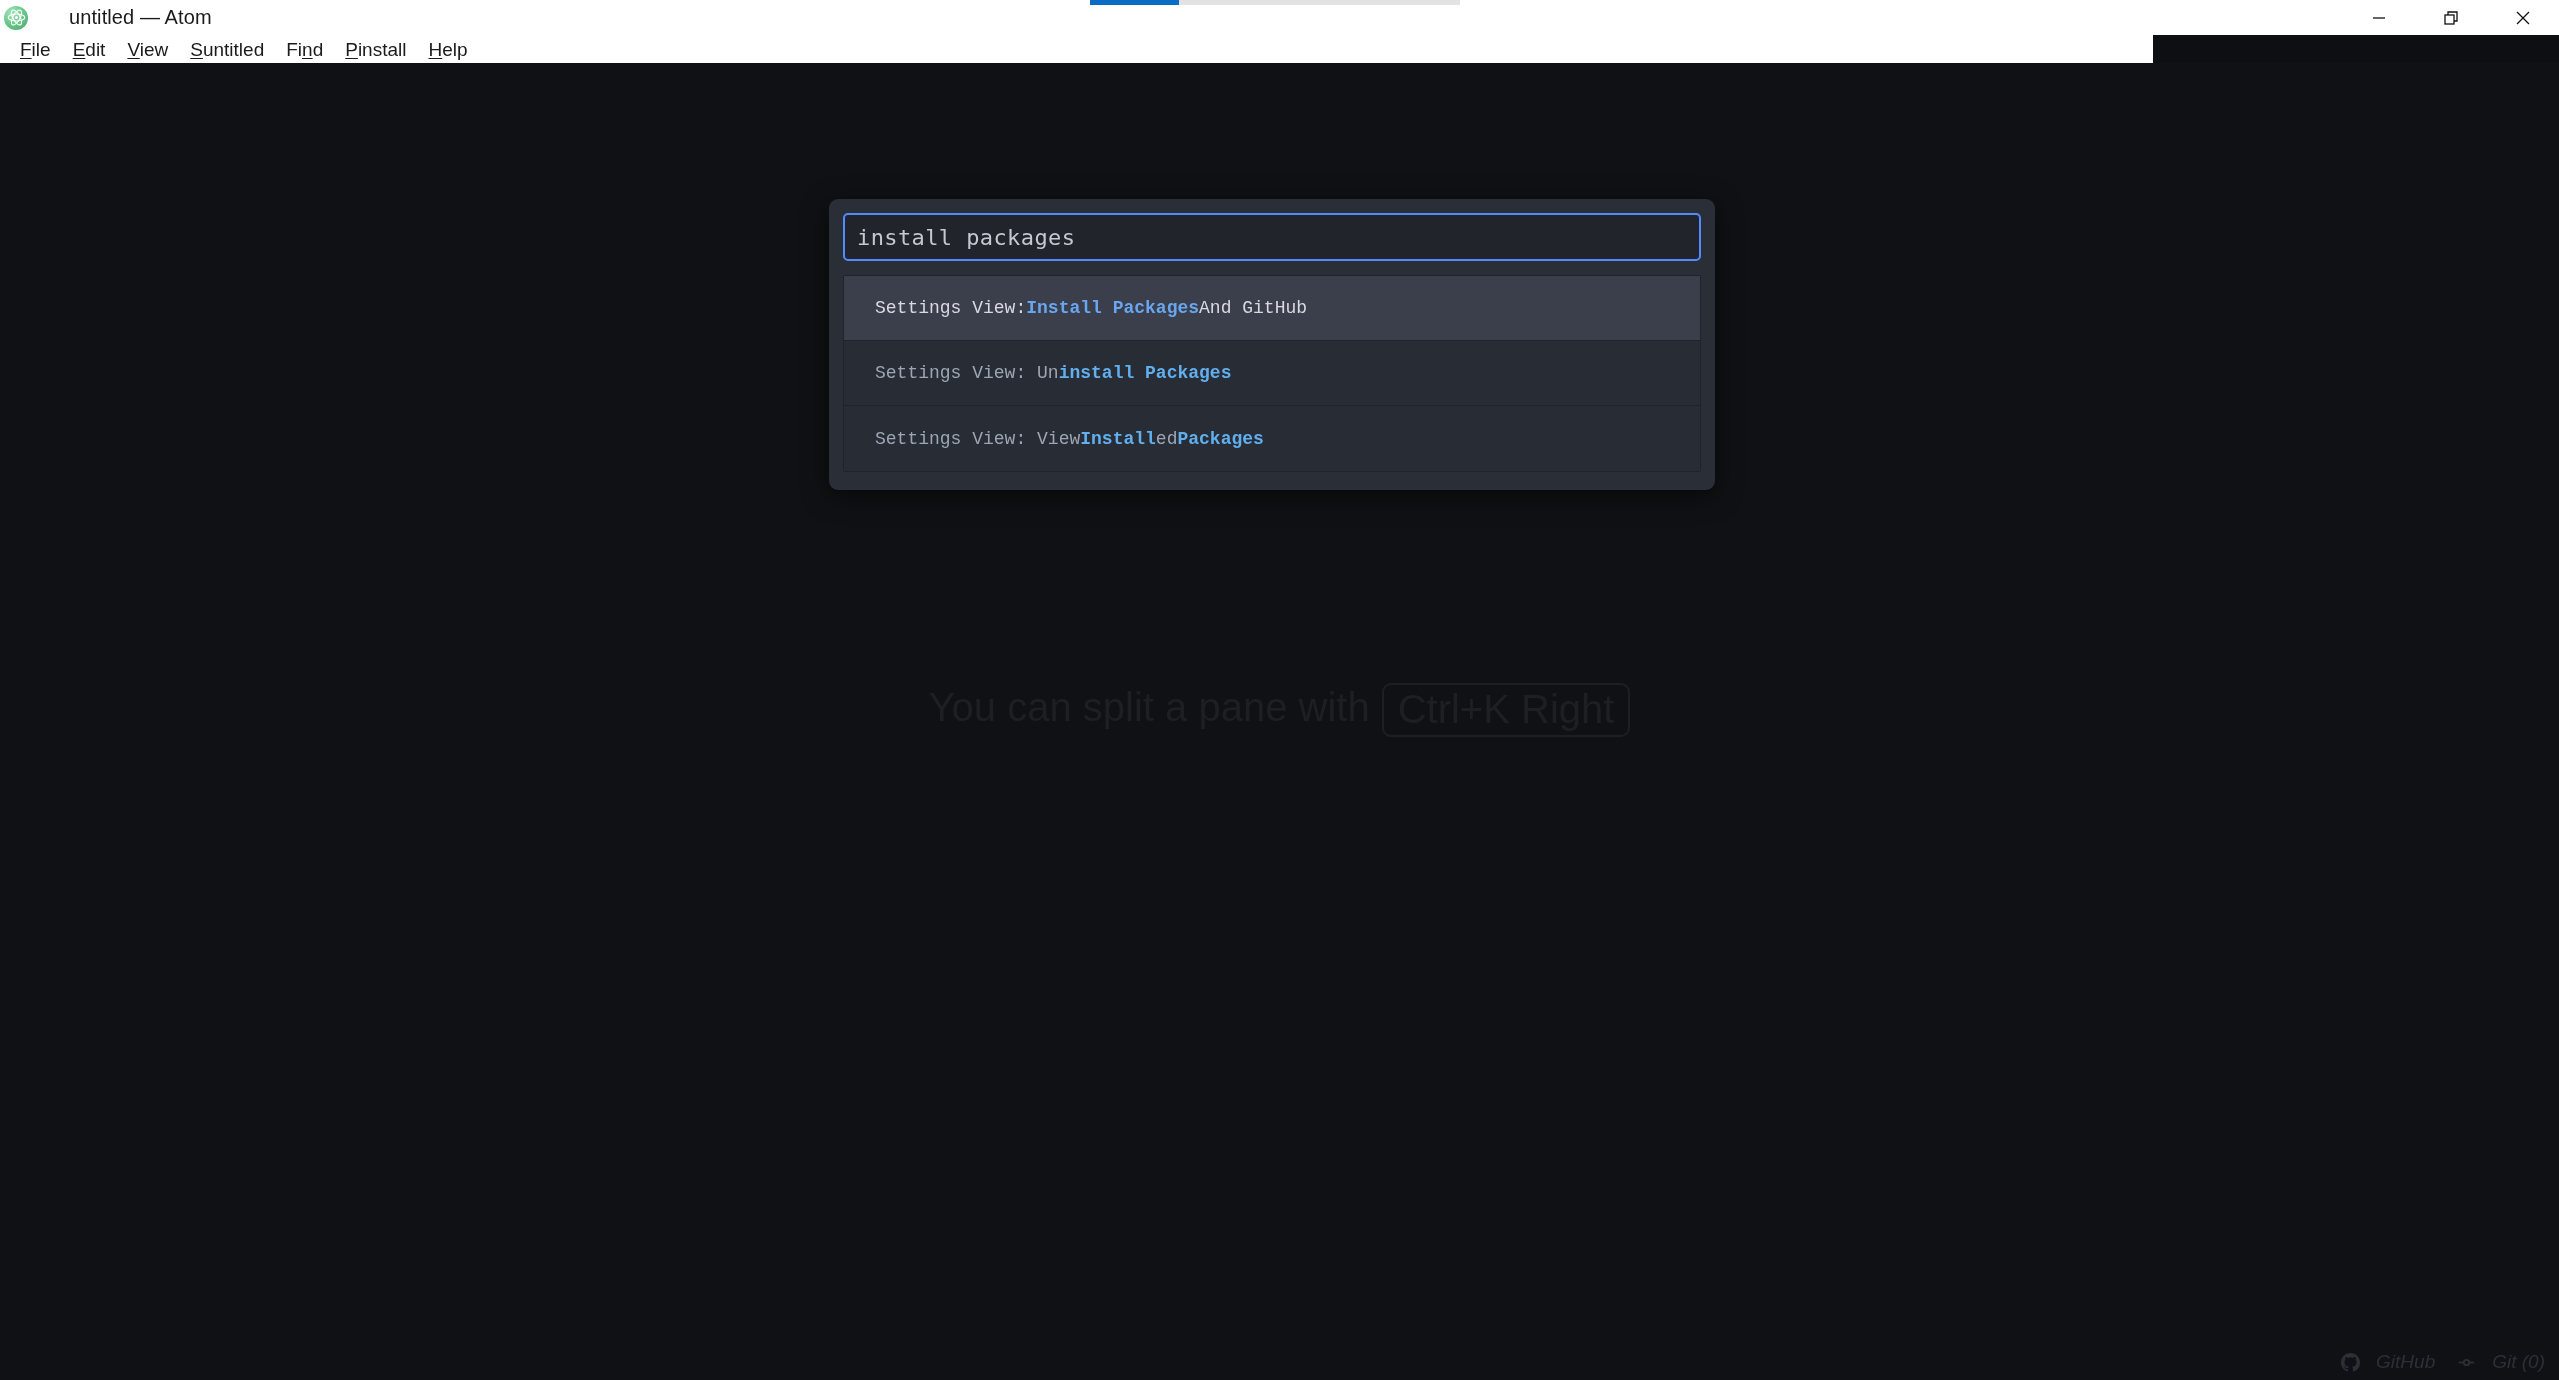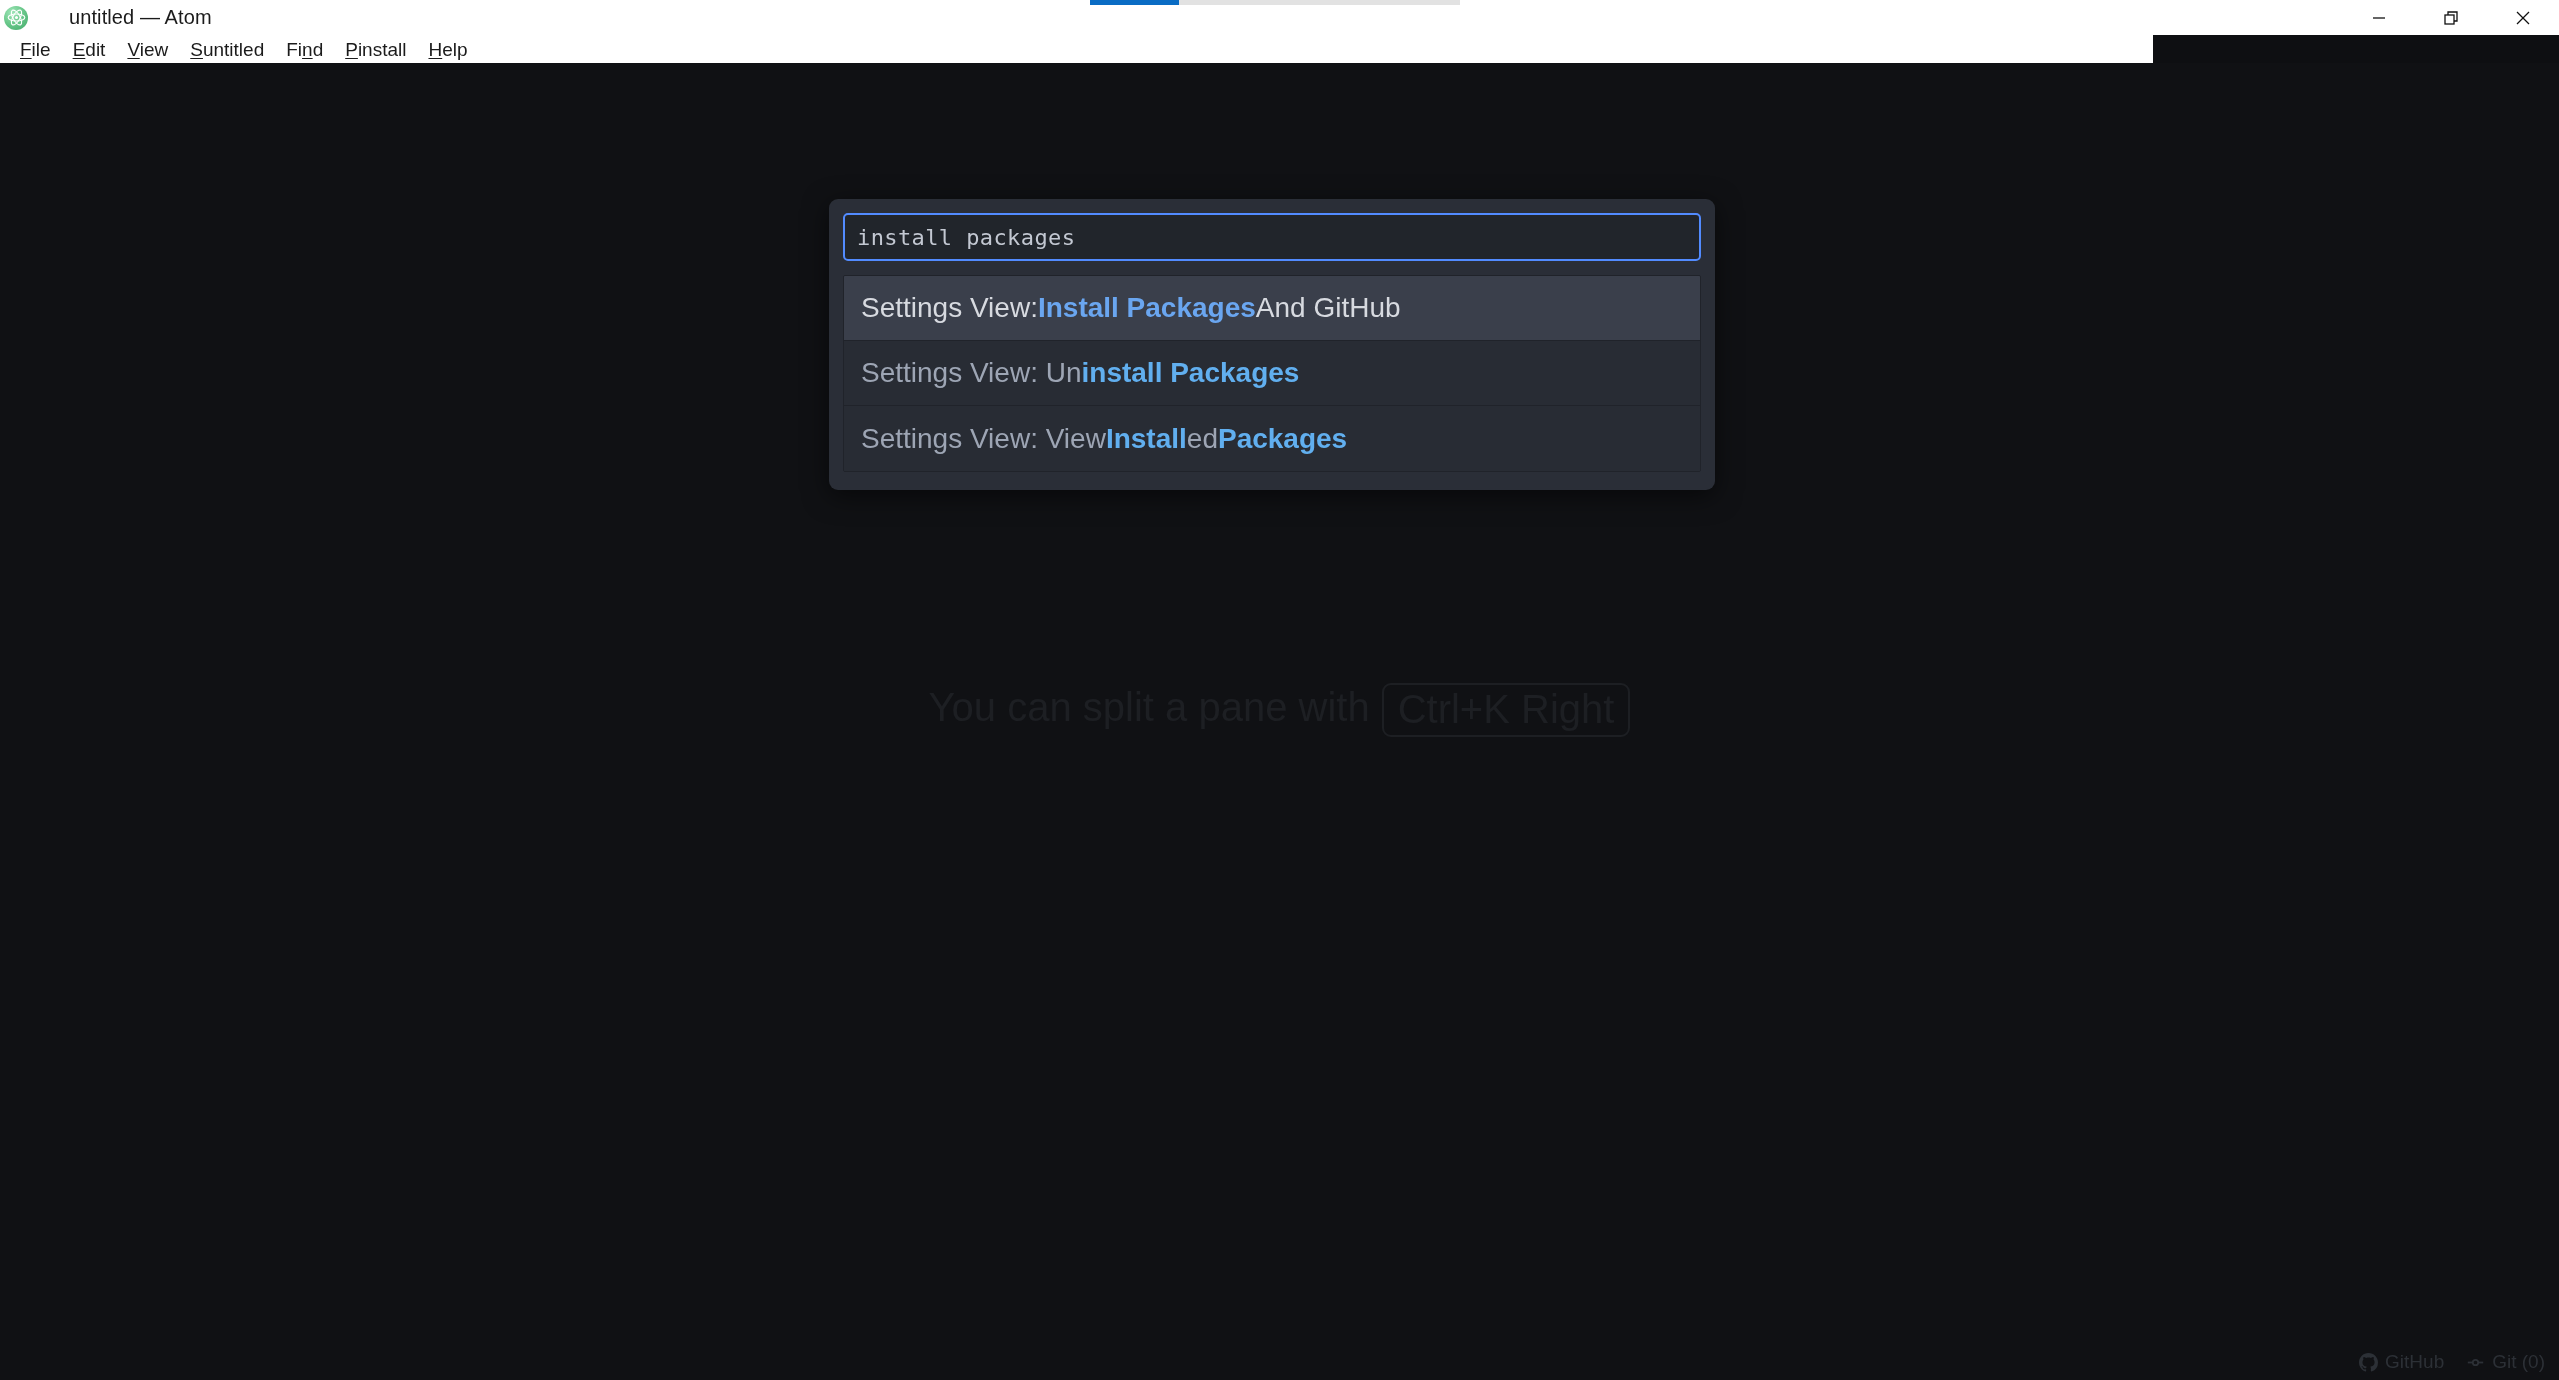--- a/index.html
+++ b/index.html
@@ -172,28 +172,28 @@
   .palette-list {
     margin-top: 14px;
     border: 1px solid #20232a;
     border-radius: 2px;
     overflow: hidden;
   }
   .palette-item {
     height: 65px;
     display: flex;
     align-items: center;
-    padding: 0 17px;
+    padding: 0 31px;
     background: #282c34;
     border-bottom: 1px solid #20232a;
     box-sizing: border-box;
-    font-size: 28px;
+    font-size: 18px;
     color: #9da5b4;
     white-space: nowrap;
-    font-family: Liberation Sans, sans-serif;
+    font-family: Liberation Mono, monospace;
   }
   .palette-item:last-child { border-bottom: none; }
   .palette-item.selected {
     background: #3a3f4b;
     color: #d7dae0;
   }
   .palette-item .m {
     color: #61afef;
     font-weight: bold;
   }
@@ -206,25 +206,26 @@
     bottom: 0;
     height: 36px;
     display: flex;
     align-items: center;
     padding-right: 14px;
     gap: 22px;
   }
   .status-item {
     display: flex;
     align-items: center;
-    gap: 7px;
+    gap: 16px;
     font-size: 19px;
     color: #2c3036;
     white-space: nowrap;
     font-family: "Liberation Sans", sans-serif;
+    font-style: italic;
   }
   .status-item svg { display:block; }
 </style>
 </head>
 <body>
 
 <div class="window">
 
   <div class="titlebar">
     <div class="app-icon">

